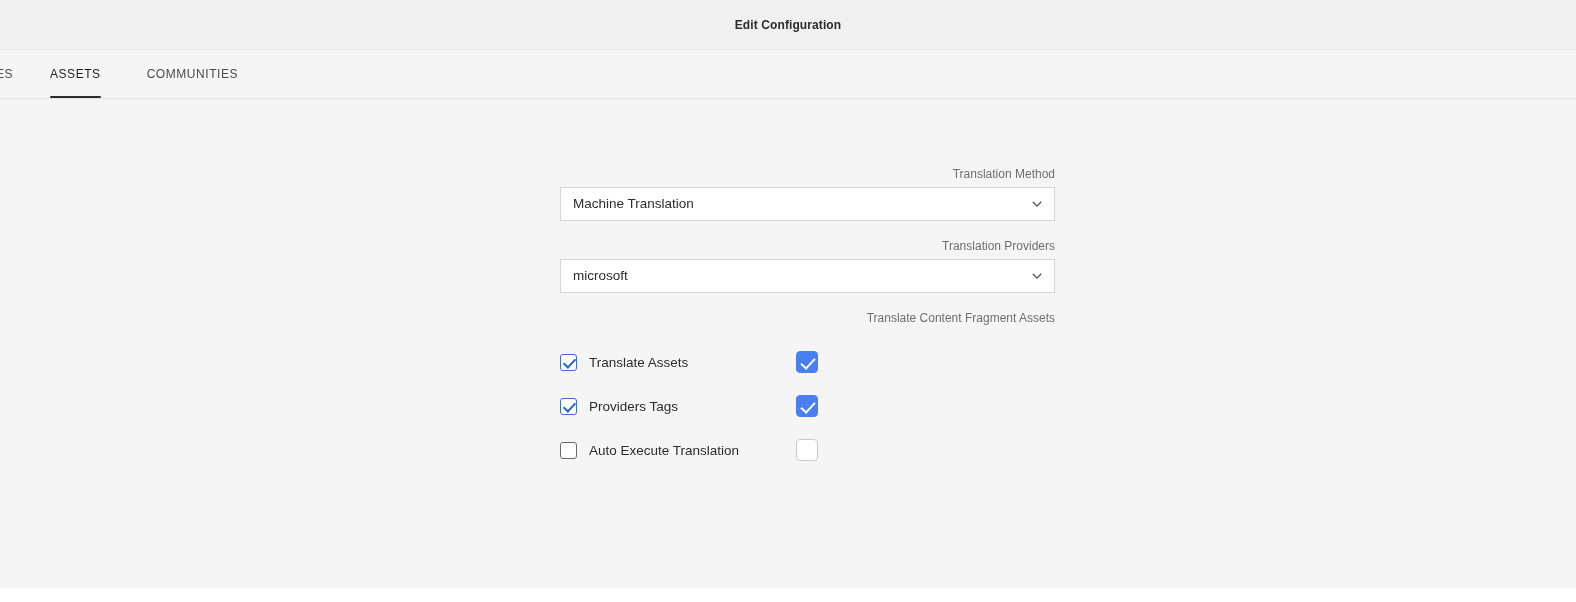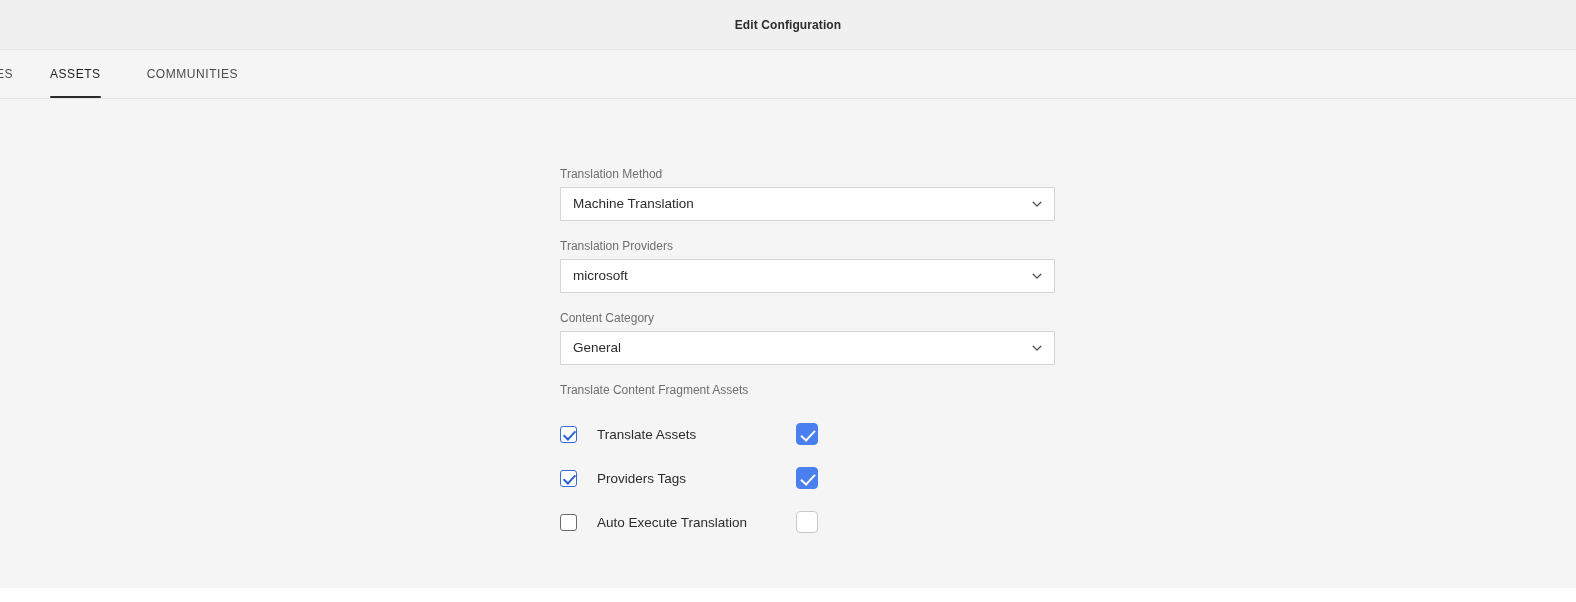--- a/index.html
+++ b/index.html
@@ -87,20 +87,21 @@
     left: 560px;
     top: 68px;
     width: 495px;
   }
   .field { margin-bottom: 18px; }
   .field-label {
     font-size: 12px;
     color: #6e6e6e;
     margin-bottom: 6px;
     line-height: 14px;
+    text-align: right;
   }
   .select {
     position: relative;
     height: 34px;
     background: #ffffff;
     border: 1px solid #d5d5d5;
     border-radius: 0;
     display: flex;
     align-items: center;
     padding: 0 30px 0 12px;
@@ -147,21 +148,21 @@
     position: absolute;
     left: 5px;
     top: 1px;
     width: 5px;
     height: 10px;
     border: solid #2a5fd4;
     border-width: 0 2px 2px 0;
     transform: rotate(43deg);
   }
   .check-label {
-    margin-left: 20px;
+    margin-left: 12px;
     font-size: 13.5px;
     color: #2c2c2c;
     white-space: nowrap;
   }
   .cb-big {
     position: absolute;
     left: 236px;
     width: 22px;
     height: 22px;
     border-radius: 4px;
@@ -234,31 +235,20 @@
         <div class="select">
           <span class="value">microsoft</span>
           <span class="chev">
             <svg width="12" height="12" viewBox="0 0 12 12">
                 <path d="M2.2 4.3L6 8.1l3.8-3.8" fill="none" stroke="#4b4b4b" stroke-width="1.3" stroke-linecap="round" stroke-linejoin="round"></path>
               </svg>
           </span>
         </div>
       </div>
 
-      <div class="field">
-        <div class="field-label">Content Category</div>
-        <div class="select">
-          <span class="value">General</span>
-          <span class="chev">
-            <svg width="12" height="12" viewBox="0 0 12 12">
-                <path d="M2.2 4.3L6 8.1l3.8-3.8" fill="none" stroke="#4b4b4b" stroke-width="1.3" stroke-linecap="round" stroke-linejoin="round"></path>
-              </svg>
-          </span>
-        </div>
-      </div>
 
       <div class="field">
         <div class="field-label">Translate Content Fragment Assets</div>
       </div>
 
       <div class="check-row">
         <span class="cb checked"></span>
         <span class="check-label">Translate Assets</span>
         <span class="cb-big checked"></span>
       </div>

